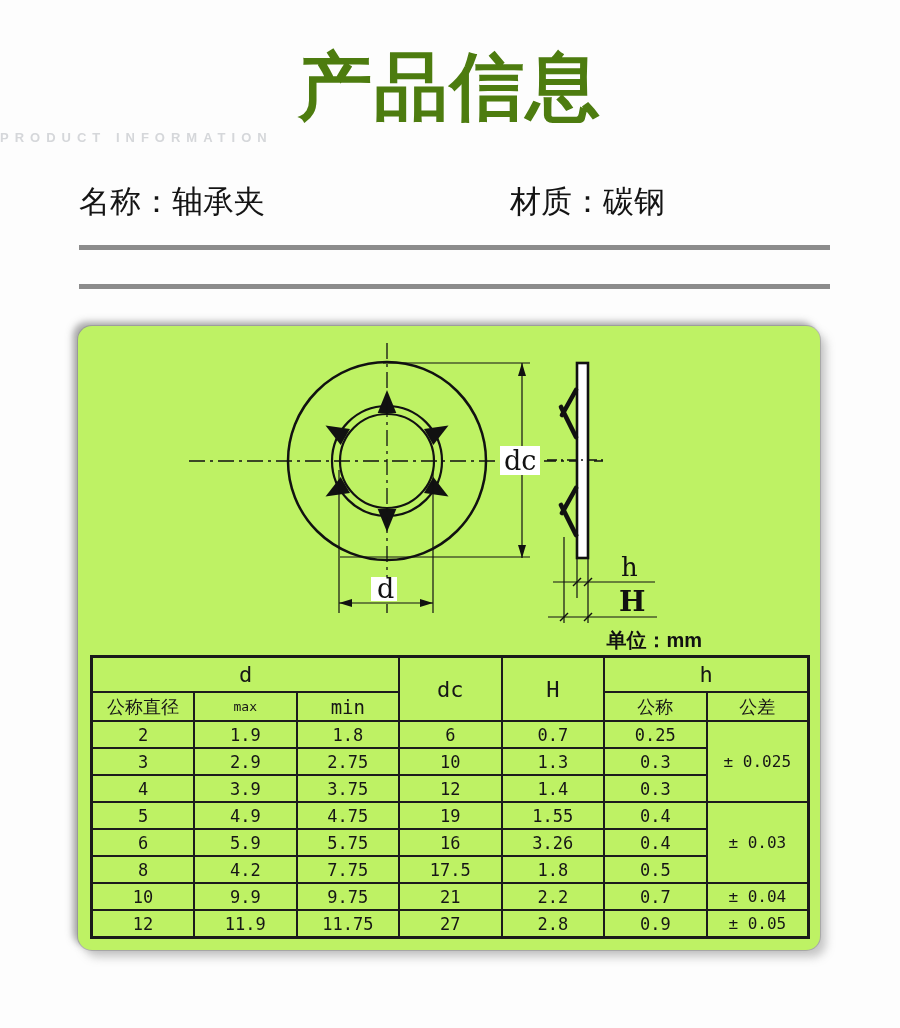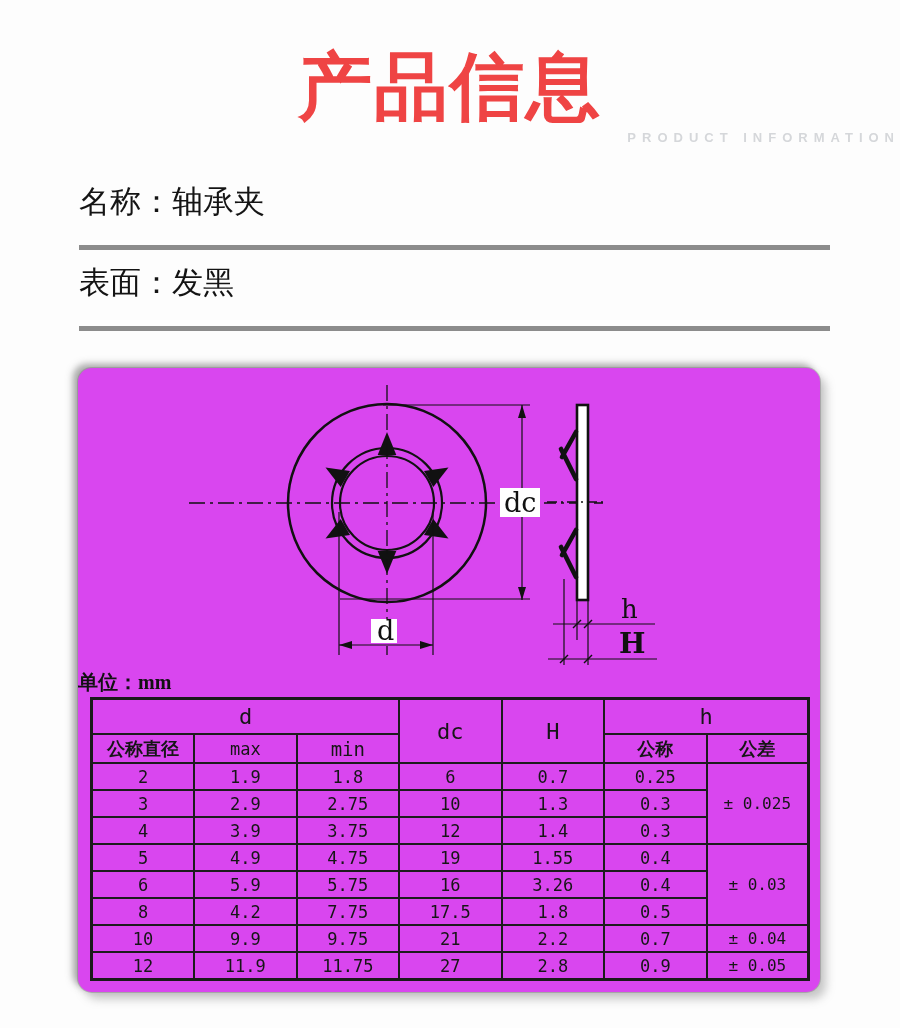--- a/index.html
+++ b/index.html
@@ -13,24 +13,24 @@
   .page{width:900px;height:1028px;position:relative;}
 
   
   .page-title{
     margin:46px 4px 0;
     text-align:center;
     font-size:74px;
     line-height:1.12;
     font-weight:900;
     letter-spacing:2px;
-    color:#ef4444;
+    color:#4d7c0f;
   }
   .page-subtitle{
-    text-align:right;
+    text-align:left;
     font-size:13px;
     font-weight:600;
     letter-spacing:6px;
     color:#d5d7da;
     margin-top:1px;
   }
 
   
   .specs{margin:24px 70px 0 79px;}
   .spec-row{
@@ -43,40 +43,40 @@
     color:#141414;
     font-family:Liberation Serif, serif;
   }
   .spec-item{white-space:nowrap;}
   .divider{height:5px;background:#8c8c8c;border:none;margin:0;}
 
   
   .card{
     width:742px;
     margin:37px 56px 0 78px;
-    background:#d946ef;
+    background:#bef264;
     border-radius:14px;
     padding:4px 0 11px;
     box-sizing:border-box;
     box-shadow:
       0 0 0 1px rgba(130,130,130,.45),
       -5px -4px 7px rgba(80,80,80,.50),
       6px 7px 10px rgba(115,115,115,.40);
   }
   .drawing{display:block;}
 
   .unit-note{
     height:30px;
     line-height:30px;
-    text-align:left;
+    text-align:right;
     padding-right:118px;
     font-size:20px;
     font-weight:bold;
     color:#111;
-    font-family:Liberation Serif, serif;
+    font-family:Liberation Sans, sans-serif;
   }
 
   
   table.spec-table{
     width:720px;
     margin:0 10px 0 12px;
     border-collapse:collapse;
     table-layout:fixed;
   }
   table.spec-table td,table.spec-table th{
@@ -84,41 +84,41 @@
     text-align:center;
     vertical-align:middle;
     padding:0;
     color:#161616;
   }
   table.spec-table{border:3px solid #1a1a1a;}
   tr.hdr1{height:36px;}
   tr.hdr2{height:29px;}
   tr.datarow{height:27px;}
   .latin-hdr{font-family:"DejaVu Sans Mono", monospace;font-size:22px;font-weight:500;}
-  .cn-hdr{font-size:18px;font-weight:700;font-family:"Liberation Sans", sans-serif;}
+  .cn-hdr{font-size:18px;font-weight:400;font-family:"Liberation Sans", sans-serif;}
   .num{font-family:"DejaVu Sans Mono", monospace;font-size:17px;}
   .tol{font-family:"DejaVu Sans Mono", monospace;font-size:16px;}
 
   svg text{font-family:"DejaVu Serif", serif;fill:#111;}
 </style>
 </head>
 <body>
 
 <div class="page">
 
   <h1 class="page-title">产品信息</h1>
   <div class="page-subtitle">PRODUCT INFORMATION</div>
 
   <div class="specs">
     <div class="spec-row">
       <div class="spec-item"><span>名称</span><span>：</span><span>轴承夹</span></div>
+      <div class="spec-item"><span>材质</span><span>：</span><span>碳钢</span></div>
     </div>
     <div class="divider"></div>
     <div class="spec-row">
-      <div class="spec-item"><span>表面</span><span>：</span><span>发黑</span></div>
     </div>
     <div class="divider"></div>
   </div>
 
   <div class="card">
 
     <svg class="drawing" width="742" height="295" viewBox="0 0 742 295" xmlns="http://www.w3.org/2000/svg">
 
       <g stroke="#111" fill="none">
         <circle cx="309" cy="131" r="99" stroke-width="2.5"></circle>
@@ -193,21 +193,21 @@
       </colgroup>
       <tbody>
         <tr class="hdr1">
           <td colspan="3" class="latin-hdr">d</td>
           <td rowspan="2" class="latin-hdr">dc</td>
           <td rowspan="2" class="latin-hdr">H</td>
           <td colspan="2" class="latin-hdr">h</td>
         </tr>
         <tr class="hdr2">
           <td class="cn-hdr">公称直径</td>
-          <td class="latin-hdr" style="font-size:17px">max</td>
+          <td class="latin-hdr" style="font-size:13px">max</td>
           <td class="latin-hdr" style="font-size:19px">min</td>
           <td class="cn-hdr">公称</td>
           <td class="cn-hdr">公差</td>
         </tr>
 
         <tr class="datarow">
           <td class="num">2</td>
           <td class="num">1.9</td>
           <td class="num">1.8</td>
           <td class="num">6</td>

